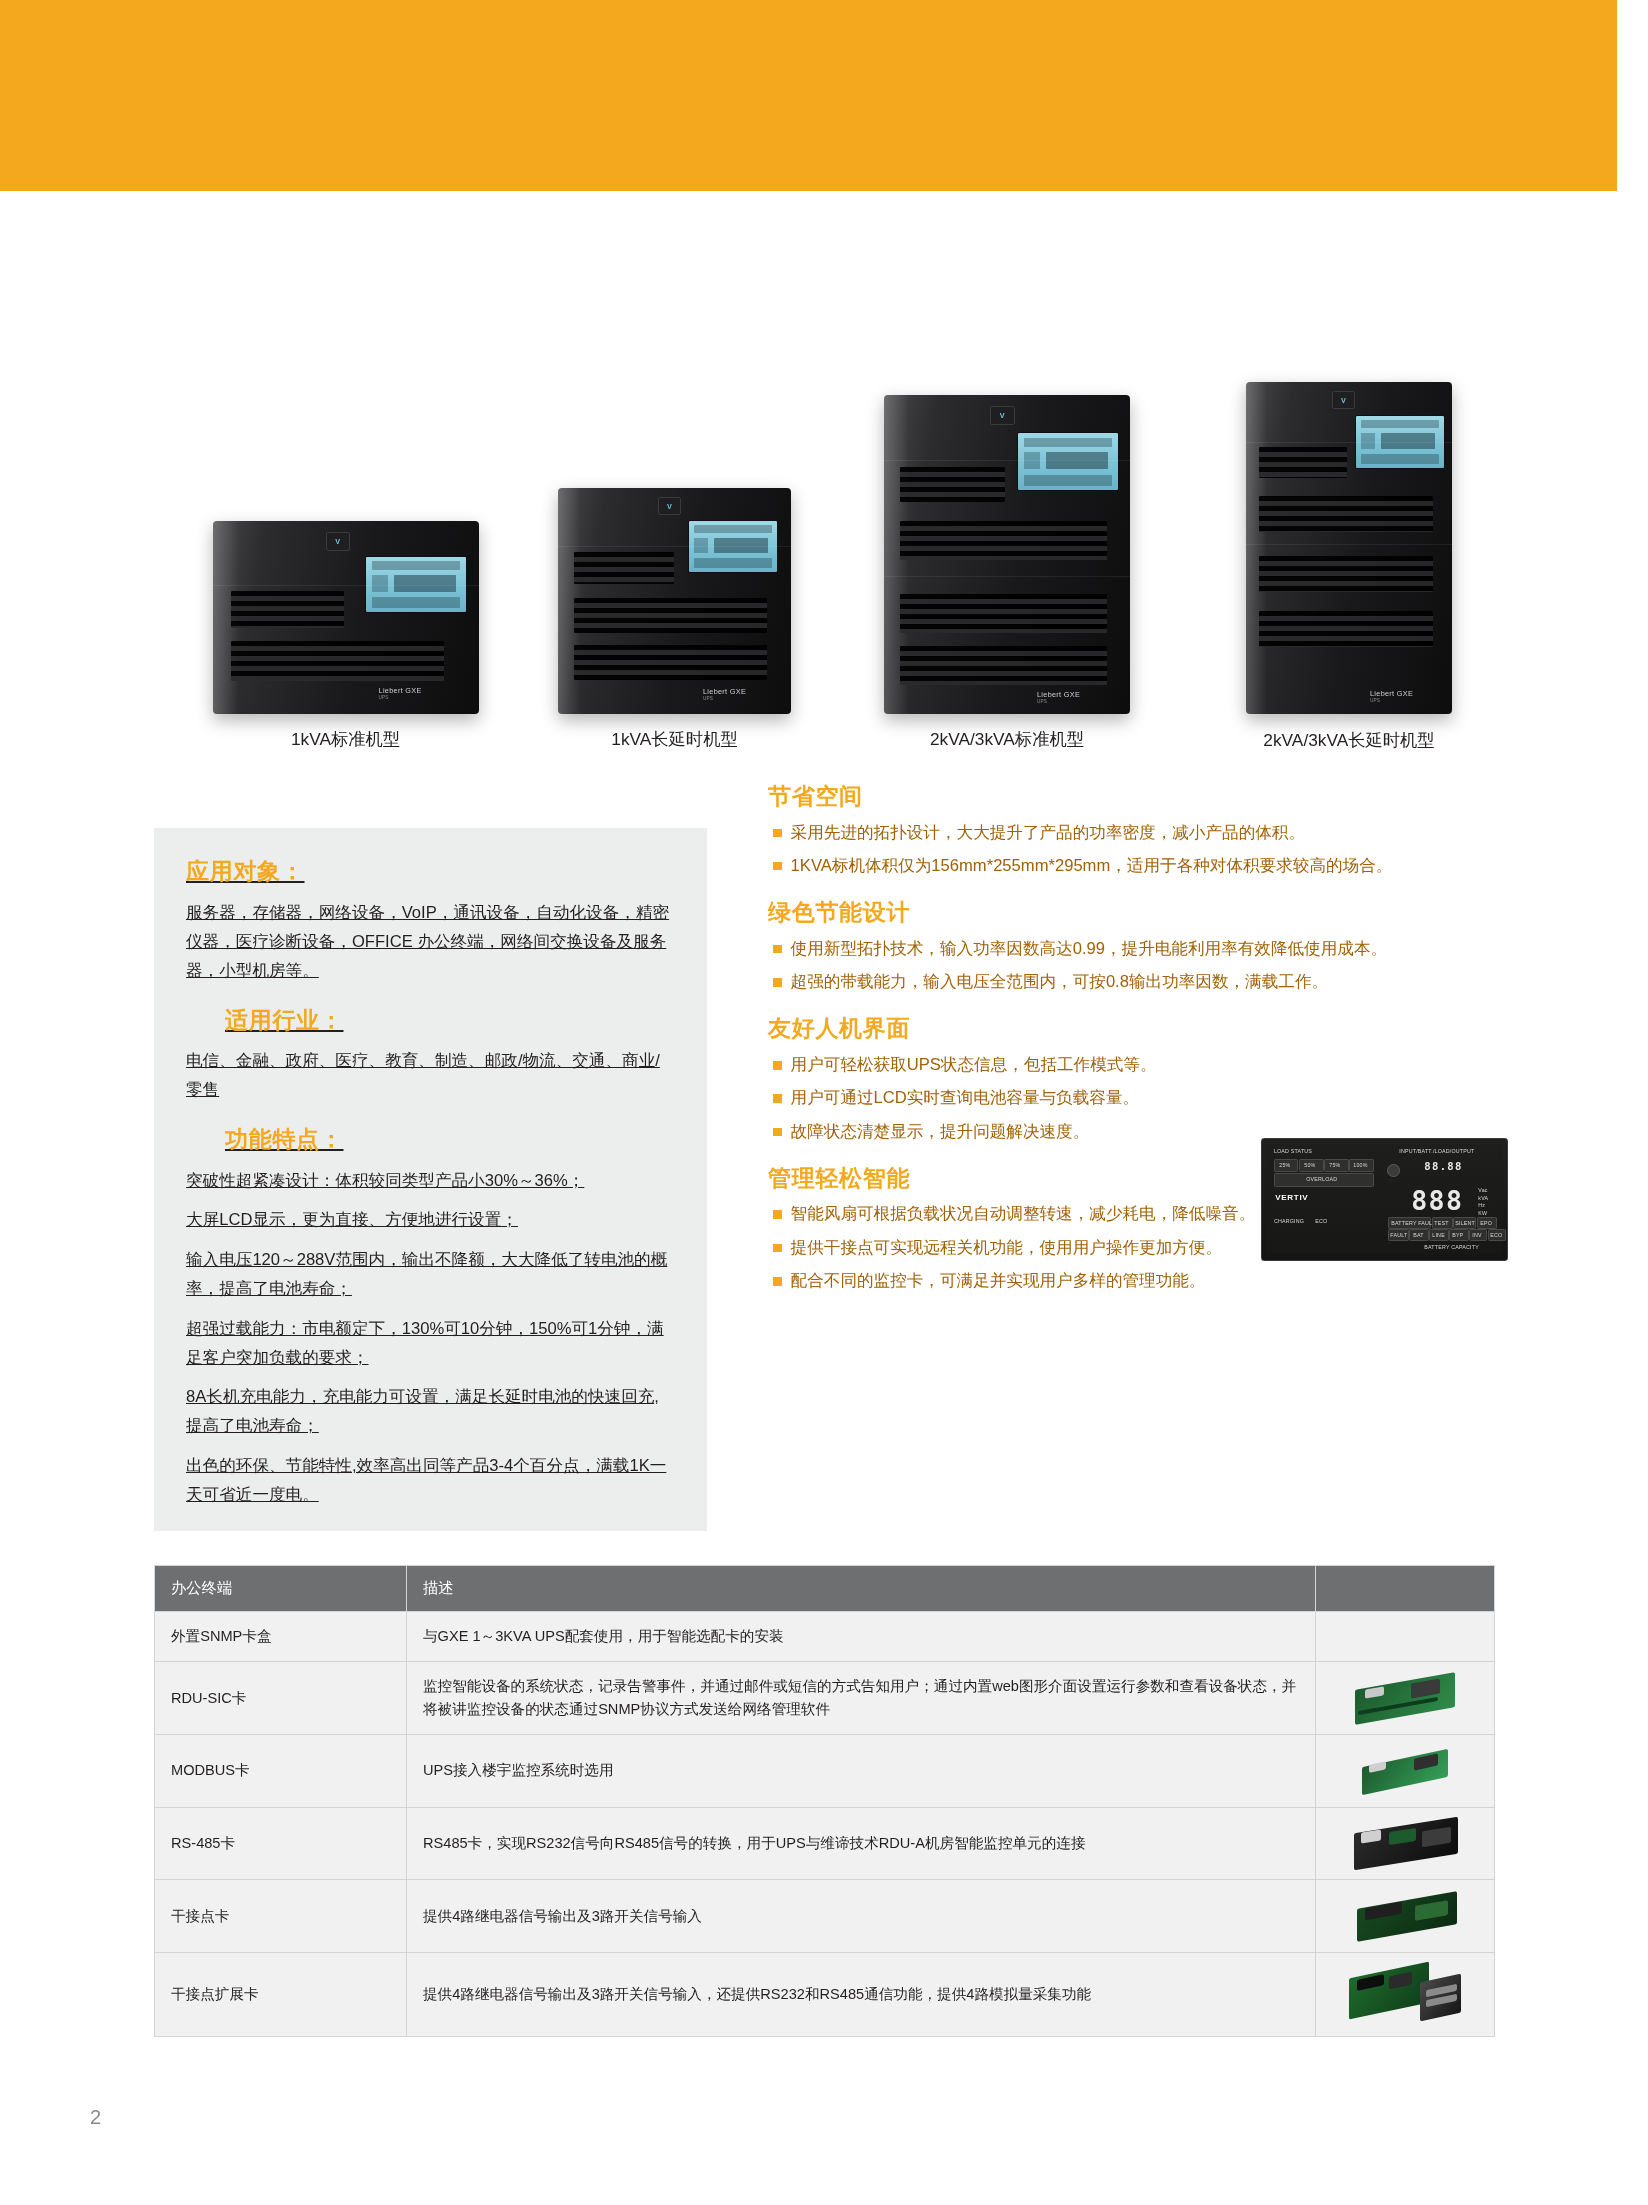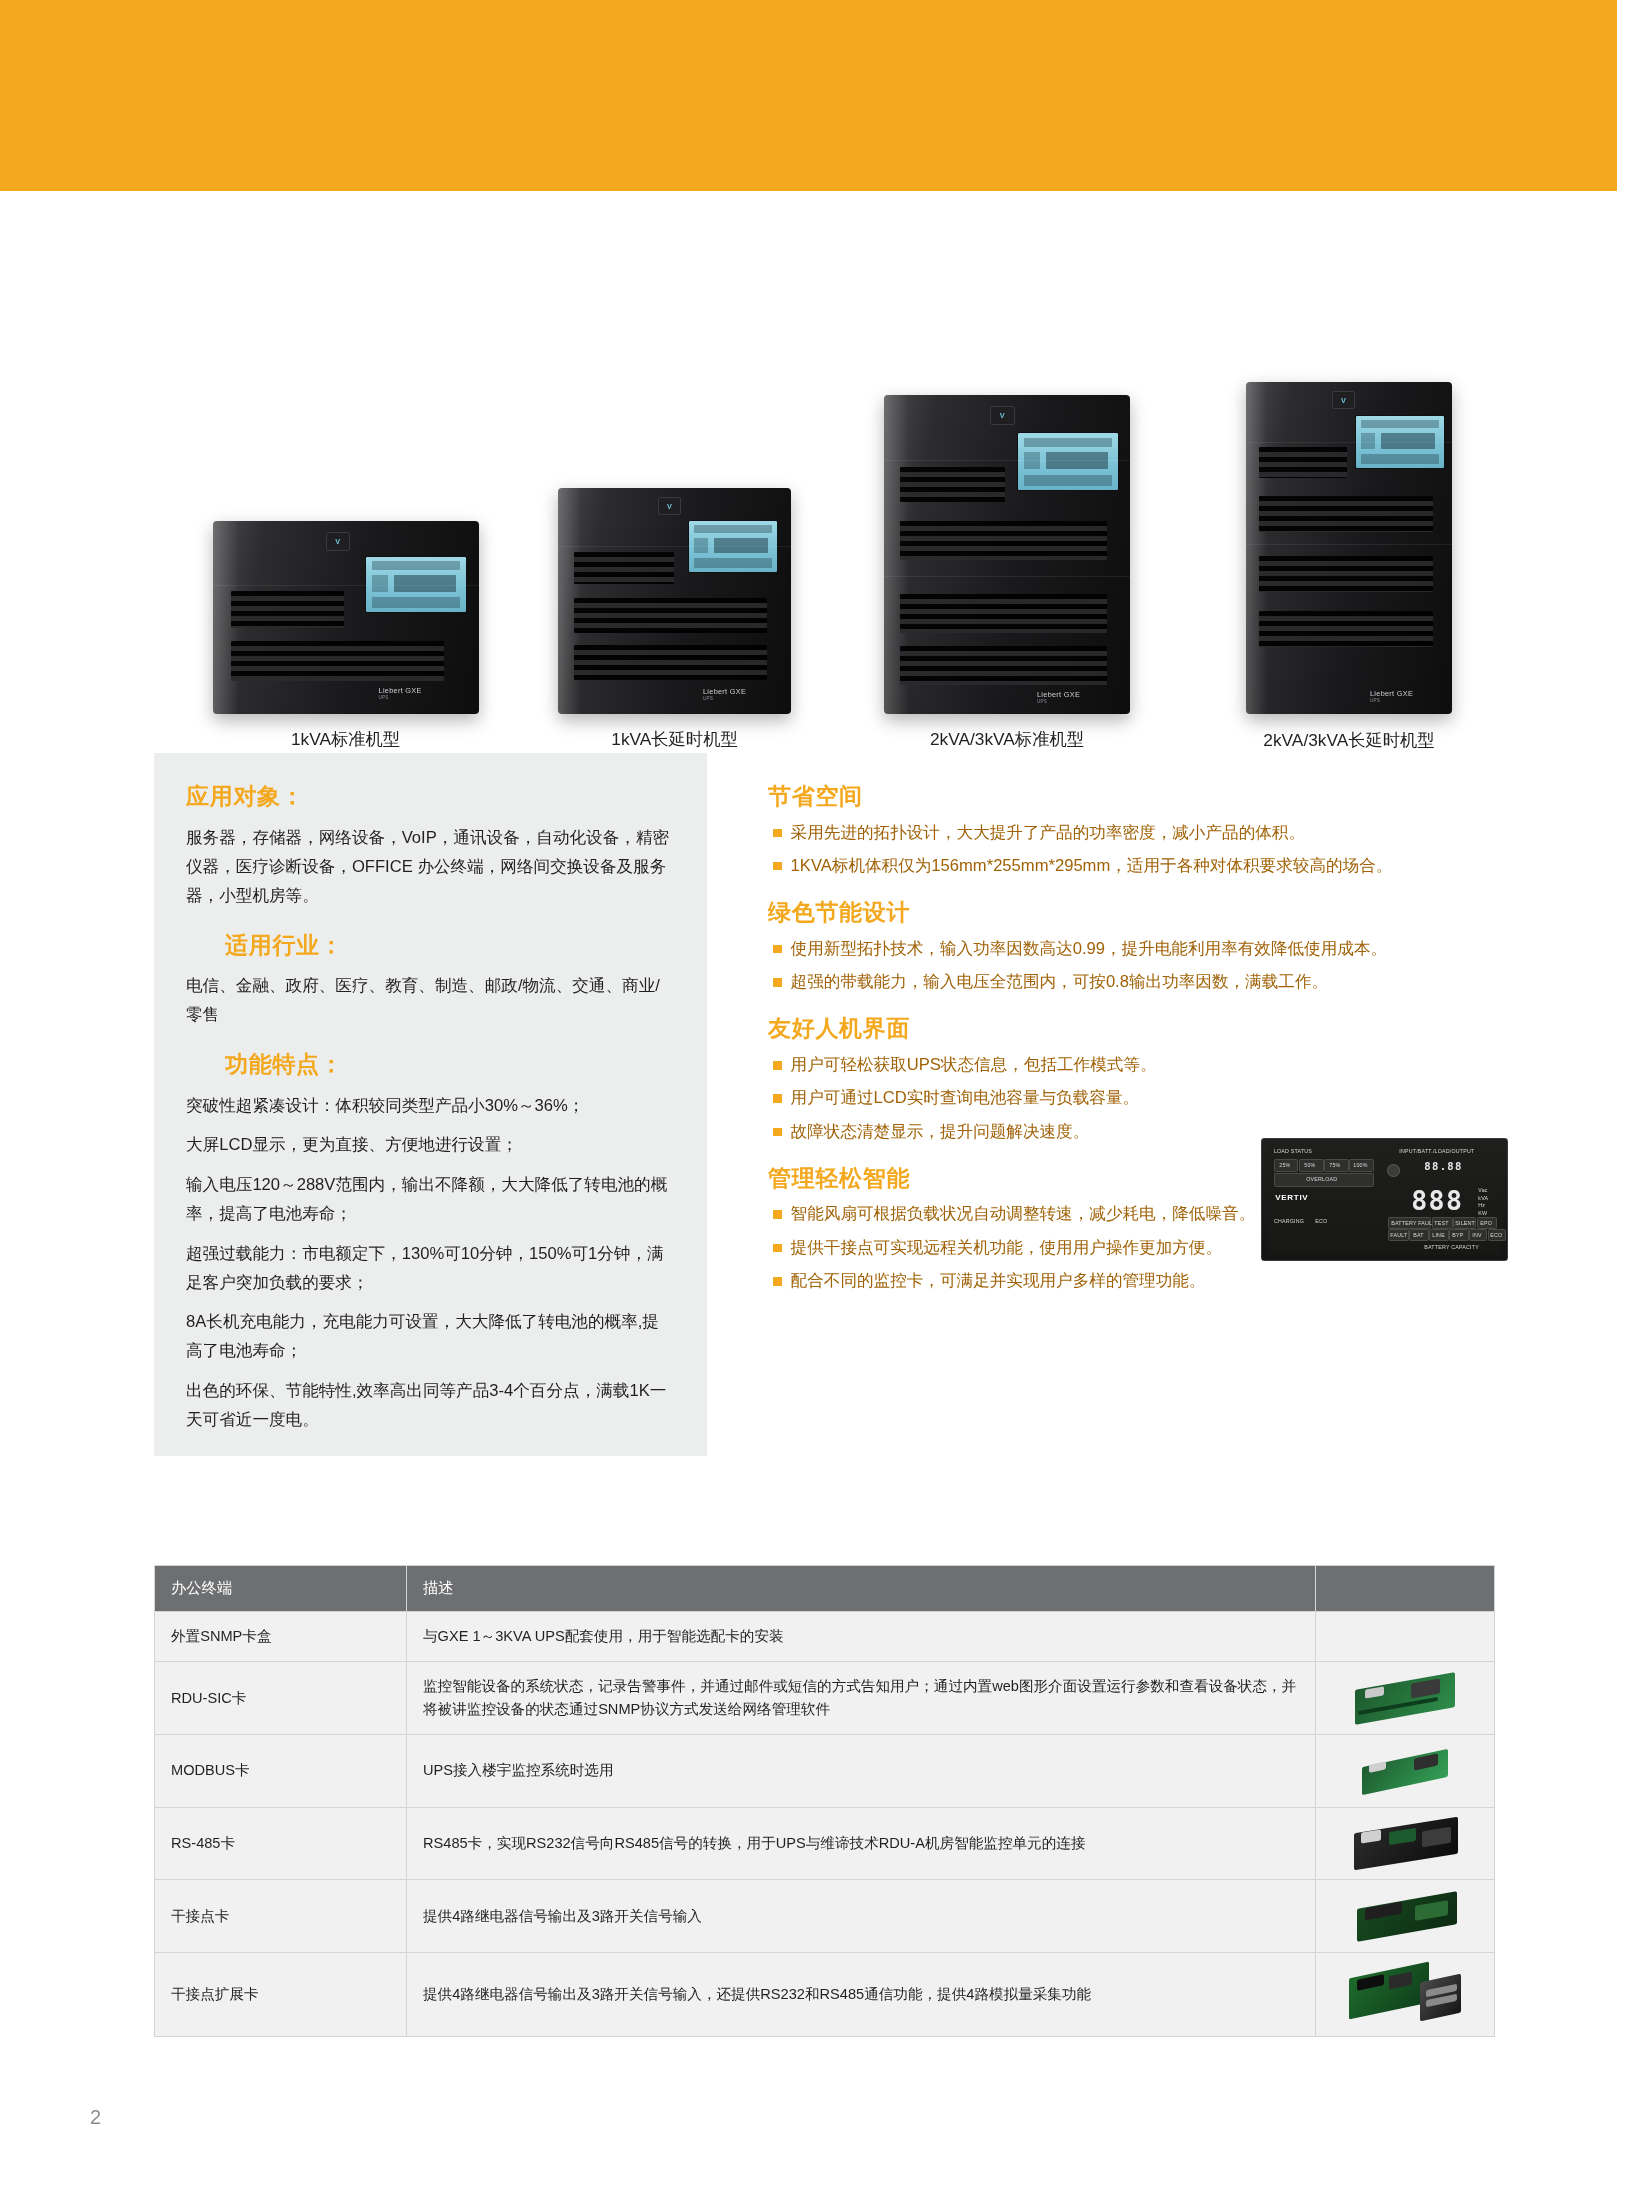--- a/index.html
+++ b/index.html
@@ -157,25 +157,26 @@
     position: absolute;
     width: 100%;
     text-align: center;
     font-size: 17.3px;
     color: #231f20;
   }
 
   
   .left-box {
     position: absolute;
-    top: 753px;
+    top: 828px;
     left: 154px;
     width: 553px;
     height: 703px;
     background: #eceded;
+    text-decoration: underline;
   }
   .lb-inner { padding: 28px 32px 0 32px; }
   .lb-h {
     color: #f4a81d;
     font-size: 23px;
     font-weight: bold;
     margin: 0 0 10.6px 0;
     letter-spacing: 0.7px;
   }
   .lb-h.second { margin-top: 20px; margin-left: 39px; }
@@ -439,21 +440,21 @@
 
     <h2 class="lb-h second">适用行业：</h2>
     <p class="lb-p">电信、金融、政府、医疗、教育、制造、邮政/物流、交通、商业/零售</p>
 
     <h2 class="lb-h second">功能特点：</h2>
     <div class="lb-list">
       <div class="lb-item">突破性超紧凑设计：体积较同类型产品小30%～36%；</div>
       <div class="lb-item">大屏LCD显示，更为直接、方便地进行设置；</div>
       <div class="lb-item">输入电压120～288V范围内，输出不降额，大大降低了转电池的概率，提高了电池寿命；</div>
       <div class="lb-item">超强过载能力：市电额定下，130%可10分钟，150%可1分钟，满足客户突加负载的要求；</div>
-      <div class="lb-item">8A长机充电能力，充电能力可设置，大大降低了转电池的概率,提高了电池寿命；</div>
+      <div class="lb-item">8A长机充电能力，充电能力可设置，满足长延时电池的快速回充,提高了电池寿命；</div>
       <div class="lb-item">出色的环保、节能特性,效率高出同等产品3-4个百分点，满载1K一天可省近一度电。</div>
     </div>
   </div>
 </div>
 
 <div class="right-col">
 
   <div class="rc-block">
     <h2 class="rc-h">节省空间</h2>
     <div class="bullet-row">采用先进的拓扑设计，大大提升了产品的功率密度，减小产品的体积。</div>

